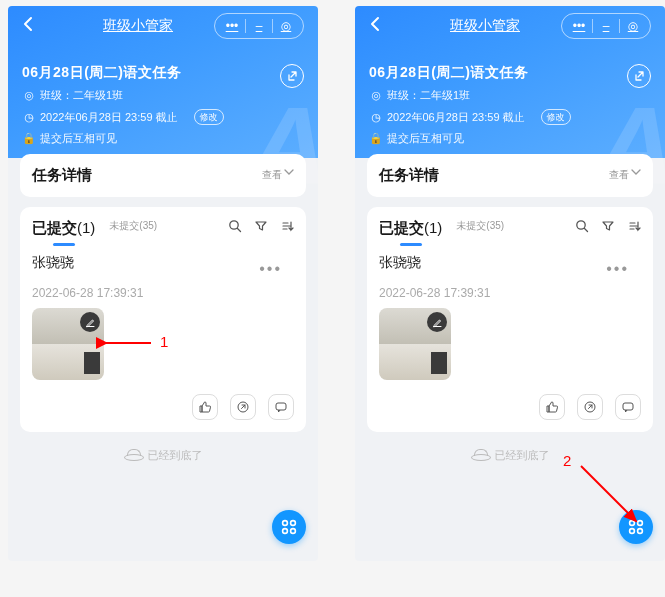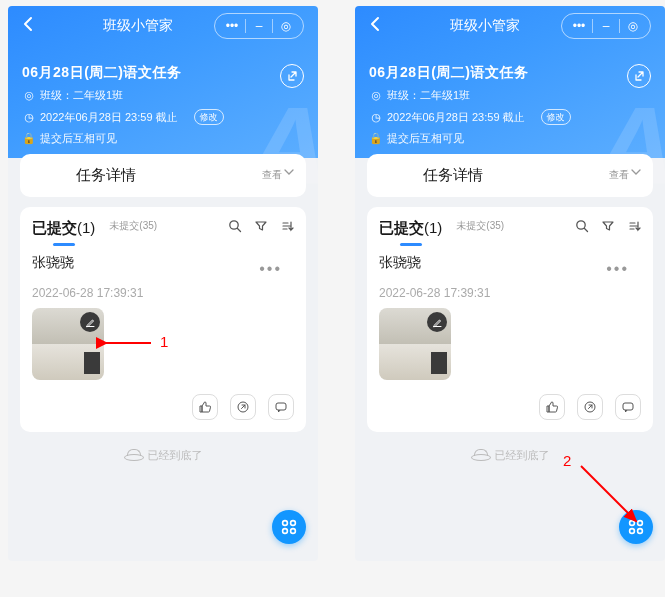--- a/index.html
+++ b/index.html
@@ -28,20 +28,21 @@
       color: #fff;
       position: relative;
       padding: 0 14px;
     }
     .topbar {
       height: 40px;
       display: flex;
       align-items: center;
       justify-content: space-between;
       font-size: 14px;
+      text-decoration: underline;
     }
     .topbar-left { width: 40px; font-size: 18px; }
     .topbar-title { flex: 1; text-align: center; font-size: 14px; font-weight: 400; }
     .topbar-right {
       display: flex;
       align-items: center;
       gap: 0;
       border: 1px solid rgba(255,255,255,0.6);
       border-radius: 14px;
       height: 26px;
@@ -114,23 +115,22 @@
     .card {
       background: #fff;
       border-radius: 10px;
       margin: 10px 12px 0;
       padding: 12px;
       position: relative;
     }
     .card-first { margin-top: -4px; z-index: 2; }
     .card-title {
       font-size: 15px;
-      font-weight: 400;
+      font-weight: 700;
       color: #1a1a1a;
-      margin-left: 44px;
     }
     .view-link {
       position: absolute;
       right: 12px;
       top: 14px;
       font-size: 10px;
       color: #999;
       display: flex;
       align-items: flex-start;
       gap: 2px;

